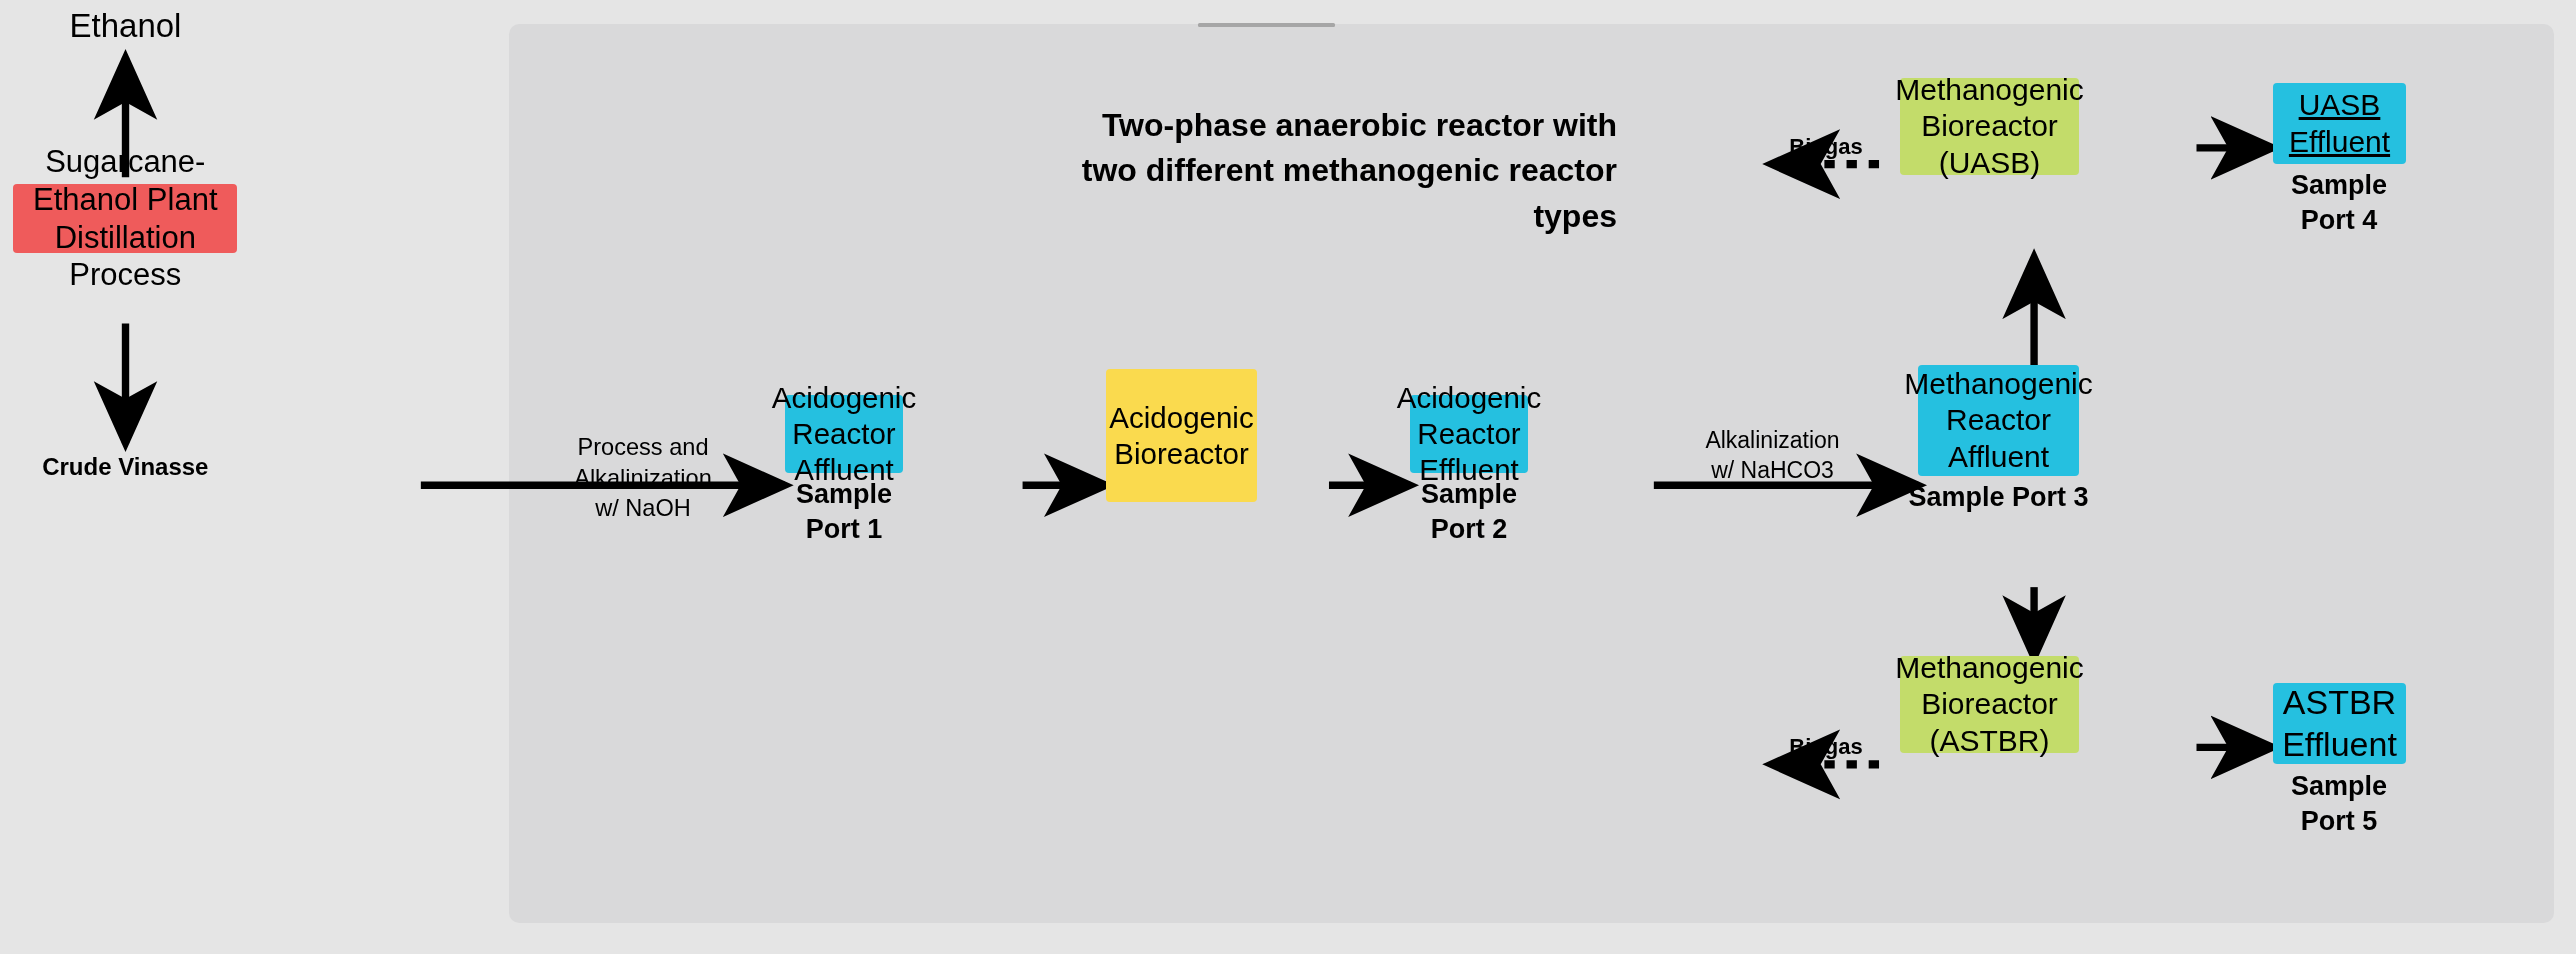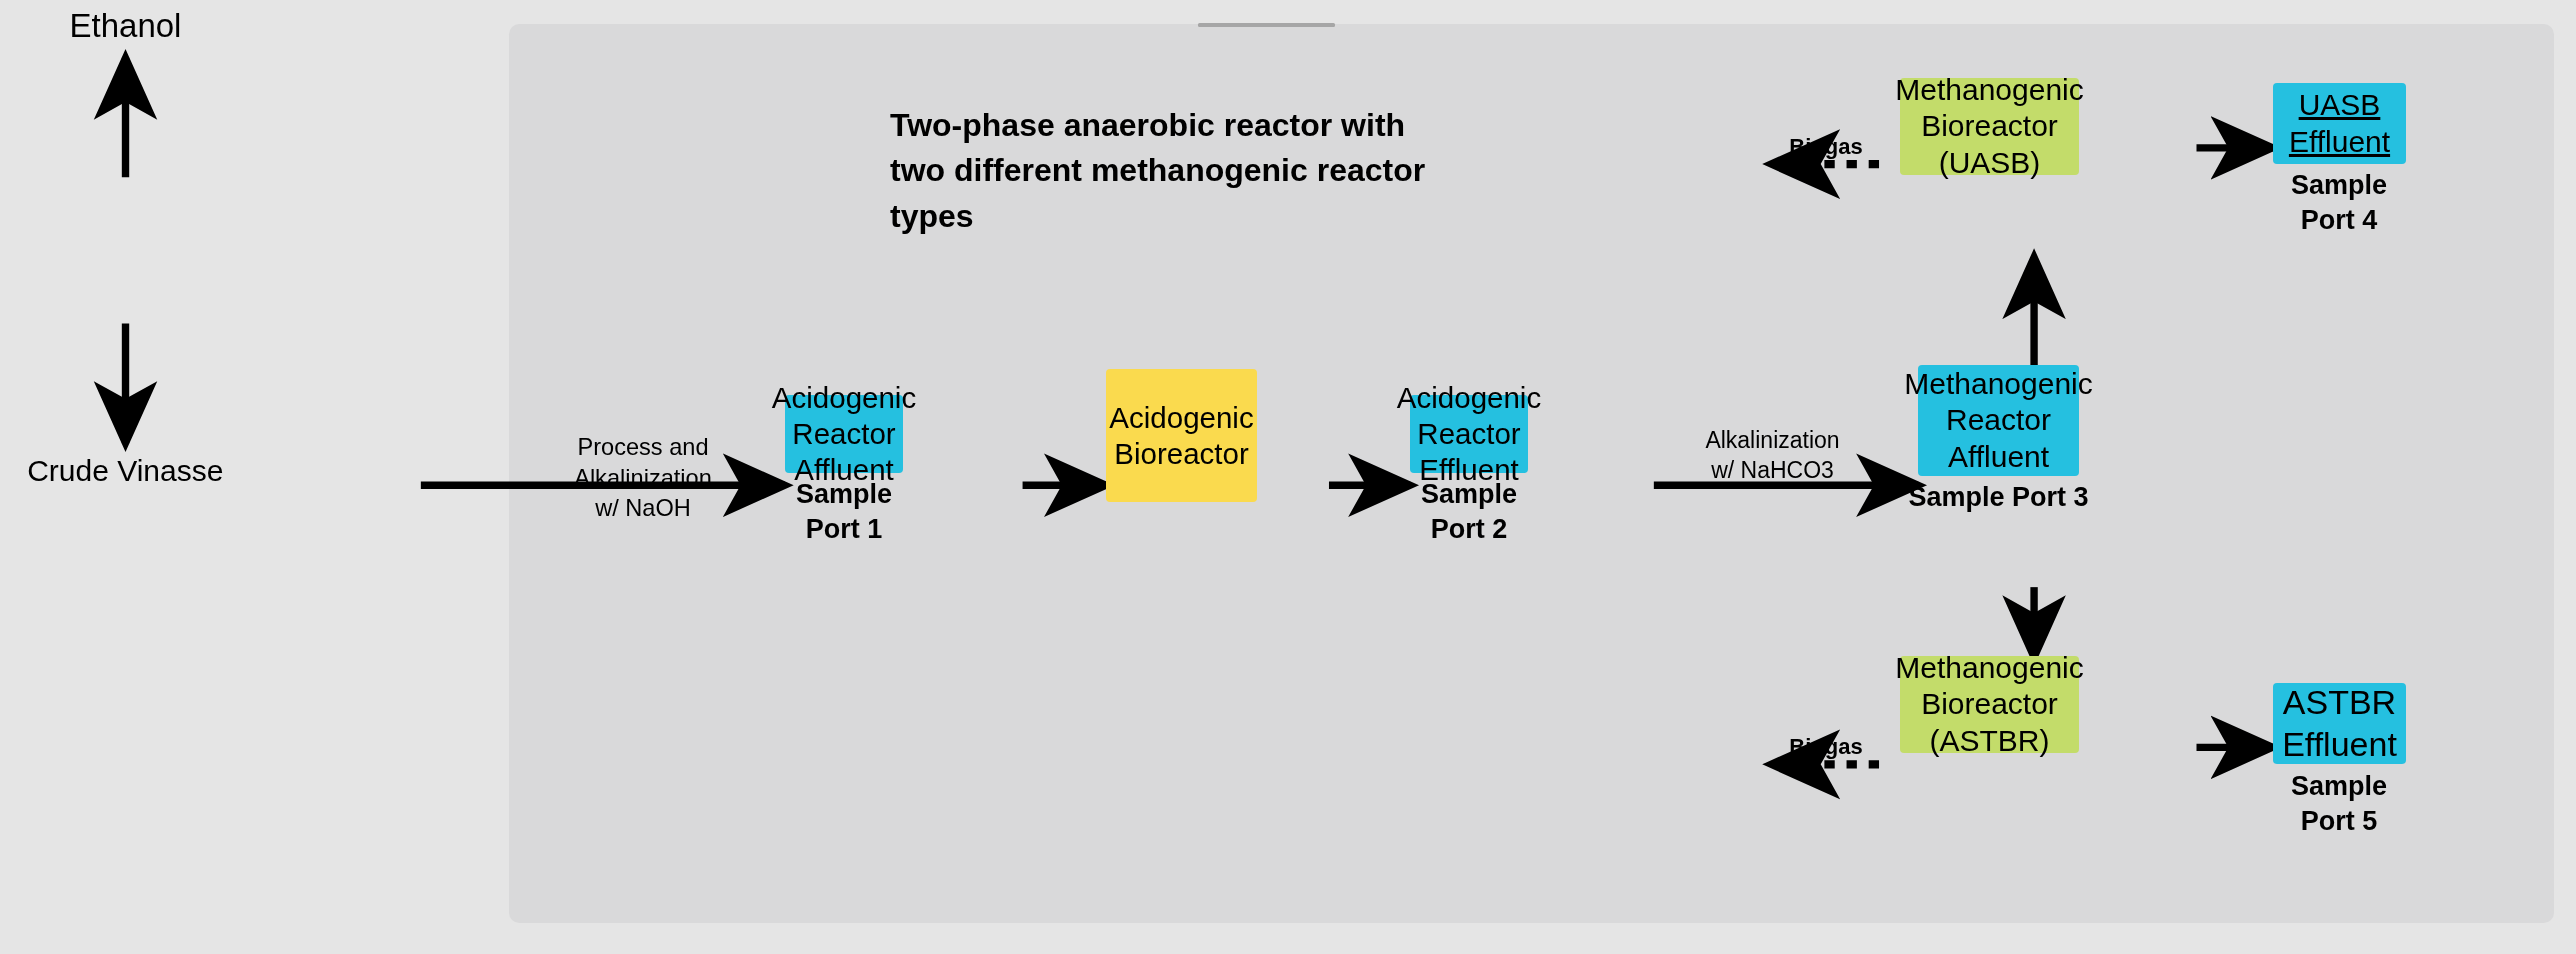--- a/index.html
+++ b/index.html
@@ -82,21 +82,21 @@
     line-height: 1.3;
     white-space: pre-line;
   }
 
   
   #panel-title {
     position: absolute;
     left: 890px;
     top: 103px;
     width: 727px;
-    text-align: left;
+    text-align: right;
     font-weight: bold;
     font-size: 32px;
     line-height: 1.42;
     color: #000000;
     white-space: pre-line;
   }
 
   
   #arrow-layer {
     position: absolute;
@@ -142,22 +142,24 @@
 
     <line x1="2975" y1="1012" x2="3078" y2="1012" stroke="#000000" stroke-width="10" marker-end="url(#ah)"></line>
 
     <line x1="2545" y1="222" x2="2400" y2="222" stroke="#000000" stroke-width="11" stroke-dasharray="14 16" marker-end="url(#ah)"></line>
 
     <line x1="2545" y1="1035" x2="2400" y2="1035" stroke="#000000" stroke-width="11" stroke-dasharray="14 16" marker-end="url(#ah)"></line>
   </svg>
 
   <div class="plain-label" style="left:26px; top:5.2px; width:199px; font-size:33px;">Ethanol</div>
 
-
-  <div class="plain-label" style="left:14.8px; top:452px; width:221px; font-size:30px;">Crude Vinasse</div>
+  <div class="node red" style="left:13.3px; top:184px; width:224px; height:69px; font-size:31px;">Sugarcane-Ethanol Plant
+Distillation Process</div>
+
+  <div class="plain-label" style="left:14.8px; top:452px; width:221px; font-size:24px;font-weight:bold;">Crude Vinasse</div>
 
   <div id="panel-title">Two-phase anaerobic reactor with
 two different methanogenic reactor
 types</div>
 
   <div class="edge-label" style="left:521px; top:432px; width:244px; font-size:23.6px;">Process and
 Alkalinization
 w/ NaOH</div>
 
   <div class="node blue" style="left:785px; top:395px; width:118px; height:78px; font-size:29.5px;">Acidogenic

